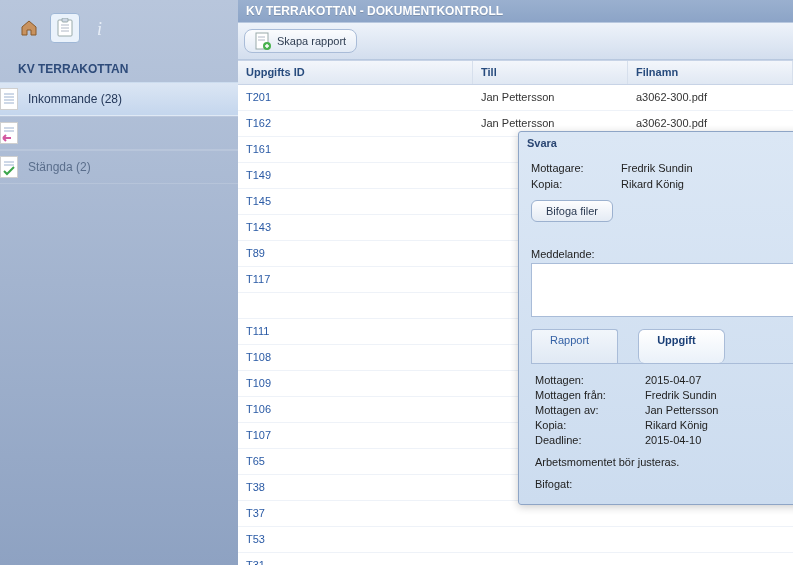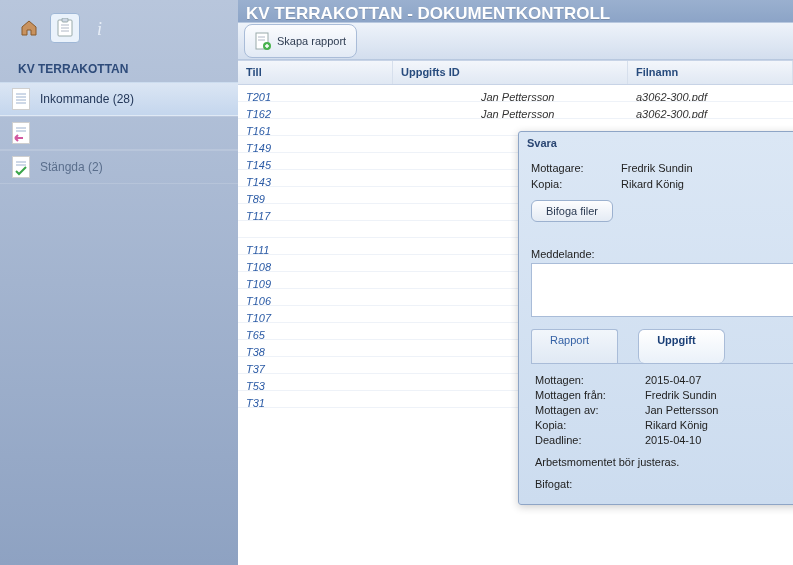--- a/index.html
+++ b/index.html
@@ -6,43 +6,43 @@
   html, body { width: 793px; height: 565px; overflow: hidden; font-family: Verdana, Geneva, sans-serif; font-size: 11px; }
   body { background: linear-gradient(to bottom, #b8c6dc 0%, #8ea2c2 100%); display: flex; }
 
   
   .sidebar { width: 238px; height: 100%; background: transparent; }
   .sidebar-iconbar { height: 56px; display: flex; align-items: center; gap: 6px; padding-left: 14px; }
   .icon-btn { width: 30px; height: 30px; border: 1px solid transparent; border-radius: 4px; display: flex; align-items: center; justify-content: center; cursor: pointer; }
   .icon-btn.active { background: #eaf2fb; border: 1px solid #9fb7d6; }
   .sidebar-title { color: #2e4b7a; font-weight: bold; font-size: 12px; padding: 6px 10px 6px 18px; }
   .sidebar-list { }
-  .sidebar-item { display: flex; align-items: center; height: 34px; padding-left: 12px; gap: 10px; cursor: pointer; border-bottom: 1px solid rgba(255,255,255,0.15); border-top: 1px solid rgba(255,255,255,0.15); }
+  .sidebar-item { display: flex; align-items: center; height: 34px; gap: 10px; cursor: pointer; border-bottom: 1px solid rgba(255,255,255,0.15); border-top: 1px solid rgba(255,255,255,0.15); }
   .sidebar-item.selected { background: linear-gradient(to bottom, #dbe6f4, #c4d6ed); }
   .sidebar-item .doc-icon { width: 18px; height: 22px; background: #fff; border: 1px solid #cfcfcf; position: relative; }
   .sidebar-item span.label { color: #2b3b52; font-size: 12px; }
   .sidebar-item.selected span.label { color: #24385a; }
   .sidebar-item.faded span.label { color: #5a6e8c; }
 
   
   .main { flex: 1; height: 100%; background: transparent; position: relative; }
-  .main-titlebar { height: 22px; background: linear-gradient(to bottom, #9ab0cf, #8ca4c7); color: #fff; font-weight: bold; font-size: 17px; padding: 4px 8px 0 8px; text-shadow: 0 1px 0 rgba(0,0,0,0.15); }
+  .main-titlebar { height: 22px; background: linear-gradient(to bottom, #9ab0cf, #8ca4c7); color: #fff; font-weight: bold; font-size: 12px; padding: 4px 8px 0 8px; text-shadow: 0 1px 0 rgba(0,0,0,0.15); }
   .toolbar { height: 38px; background: linear-gradient(to bottom, #eef3fa, #d3deee); border: 1px solid #b8c8df; border-left: none; border-right: none; display: flex; align-items: center; padding-left: 6px; }
-  .tool-btn { display: flex; align-items: center; gap: 6px; height: 34px; padding: 0 10px; background: linear-gradient(to bottom, #fbfcfe, #e2eaf5); border: 1px solid #a9bcd8; border-radius: 8px; cursor: pointer; color: #2f3d52; font-size: 11px; }
+  .tool-btn { display: flex; align-items: center; gap: 6px; height: 24px; padding: 0 10px; background: linear-gradient(to bottom, #fbfcfe, #e2eaf5); border: 1px solid #a9bcd8; border-radius: 8px; cursor: pointer; color: #2f3d52; font-size: 11px; }
   .tool-btn svg { flex-shrink: 0; }
 
   
   .grid { background: #fff; border-top: 1px solid #c7d3e6; height: calc(100% - 60px); overflow: hidden; position: relative; }
   .grid-header { display: flex; height: 24px; background: linear-gradient(to bottom, #f3f6fb, #e0e8f3); border-bottom: 1px solid #c7d3e6; }
   .gh-cell { padding: 5px 8px; color: #274b7d; font-weight: bold; font-size: 11px; border-right: 1px solid #d6dfec; }
   .col-id   { width: 235px; }
   .col-till { width: 155px; }
   .col-fil  { flex: 1; }
   .grid-body { }
-  .grid-row { display: flex; height: 17px; border-bottom: 1px solid #eef2f8; font-style: italic; }
+  .grid-row { display: flex; height: 26px; border-bottom: 1px solid #eef2f8; }
   .gb-cell { padding: 6px 8px; font-size: 11px; white-space: nowrap; overflow: hidden; }
   .gb-cell.id a { color: #2a5aa5; text-decoration: none; cursor: pointer; }
   .gb-cell.till, .gb-cell.fil { color: #333; }
 
   
   .dialog { position: absolute; left: 280px; top: 131px; width: 494px; background: linear-gradient(to bottom, #dbe7f5, #ccdcef); border: 1px solid #8ea5c6; border-radius: 3px; box-shadow: 0 2px 8px rgba(0,0,0,0.2); }
   .dlg-title { display: flex; align-items: center; justify-content: space-between; height: 22px; padding: 0 4px 0 8px; color: #2a4673; font-weight: bold; font-size: 11px; }
   .dlg-body { padding: 8px 12px 10px 12px; }
   .dlg-row { display: flex; margin-bottom: 4px; font-size: 11px; color: #222; }
   .dlg-label { width: 90px; }
@@ -128,22 +128,22 @@
           <line x1="3" y1="8" x2="10" y2="8" stroke="#b0b8c6"></line>
           <circle cx="12" cy="14" r="4" fill="#49b24e"></circle>
           <line x1="12" y1="12" x2="12" y2="16" stroke="#fff" stroke-width="1.5"></line>
           <line x1="10" y1="14" x2="14" y2="14" stroke="#fff" stroke-width="1.5"></line>
         </svg>
       <span>Skapa rapport</span>
     </button>
   </div>
   <div class="grid">
     <div class="grid-header">
+      <div class="gh-cell col-id">Uppgifts ID</div>
       <div class="gh-cell col-till">Till</div>
-      <div class="gh-cell col-id">Uppgifts ID</div>
       <div class="gh-cell col-fil">Filnamn</div>
     </div>
     <div class="grid-body" id="grid-body">
         <div class="grid-row">
           <div class="gb-cell id col-id"><a>T201</a></div>
           <div class="gb-cell till col-till">Jan Pettersson</div>
           <div class="gb-cell fil col-fil">a3062-300.pdf</div>
         </div>
         <div class="grid-row">
           <div class="gb-cell id col-id"><a>T162</a></div>

